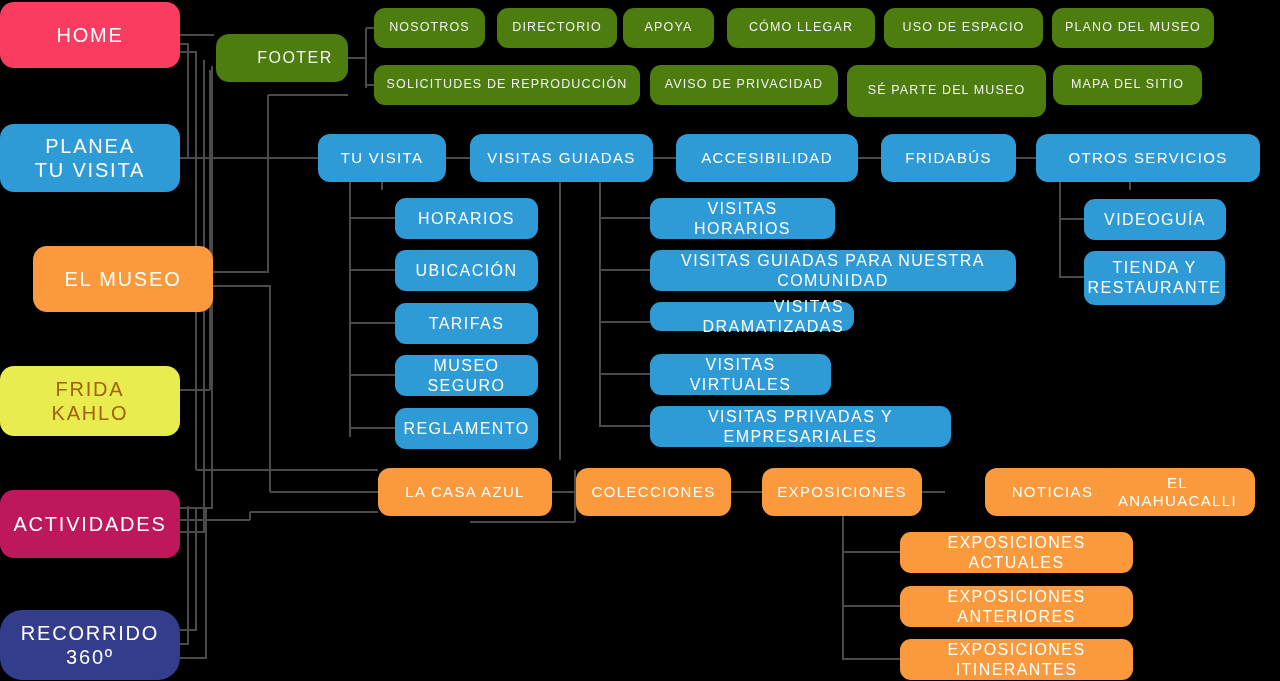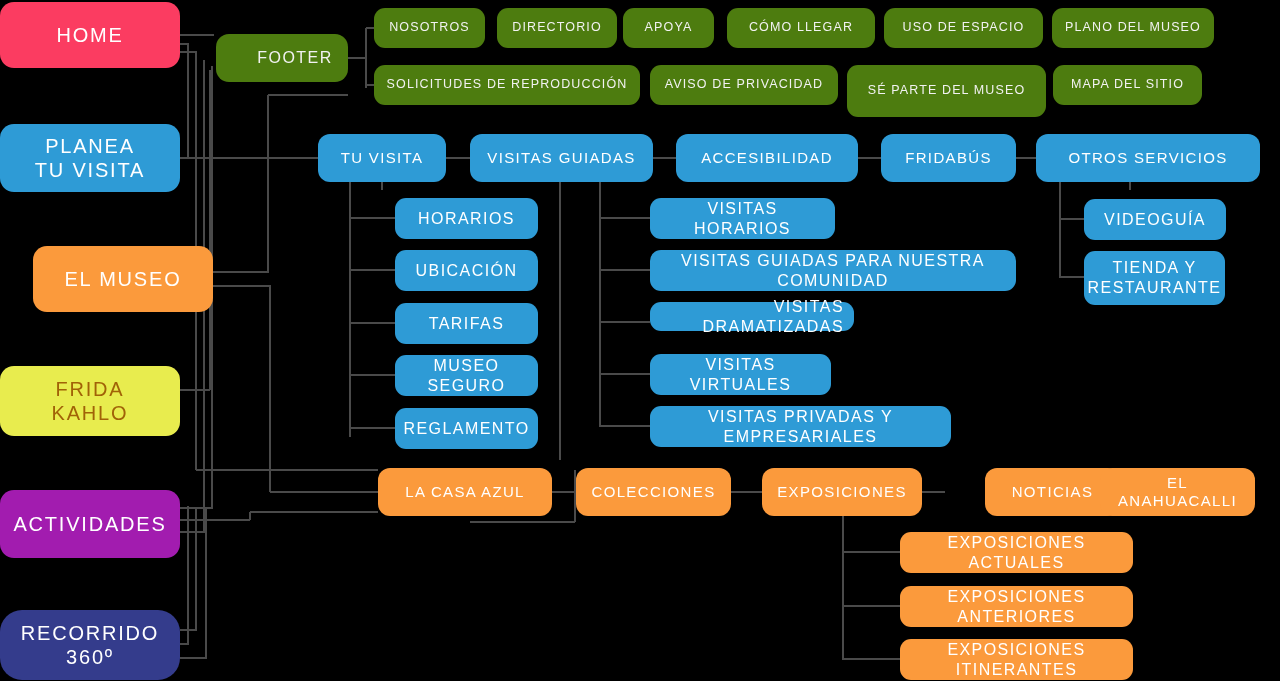--- a/index.html
+++ b/index.html
@@ -30,21 +30,21 @@
   .tier-sect{ font-size:15px; border-radius:12px; }
   .tier-sub { font-size:16px; border-radius:11px; }
   .tier-footer{ font-size:16px; border-radius:13px;}
   .tier-flink{ font-size:12.5px; border-radius:11px;}
 
   
   .c-pink  { background:#fb3c61; }
   .c-blue  { background:#2e9bd6; }
   .c-orange{ background:#fb9a3c; }
   .c-yellow{ background:#e8ec4e; color:#a16207; }
-  .c-green { background:#a21caf; }
+  .c-green { background:#be185d; }
   .c-navy  { background:#343c8c;border-radius:22px; }
   .c-dark  { background:#4d7c0f; color:#f2f2f2; }
 </style>
 </head>
 <body>
 
 <div id="canvas">
 
   <svg id="lines" viewBox="0 0 1280 681" xmlns="http://www.w3.org/2000/svg">
     <g stroke="#4a4a4a" stroke-width="2.4" fill="none" shape-rendering="crispEdges">

